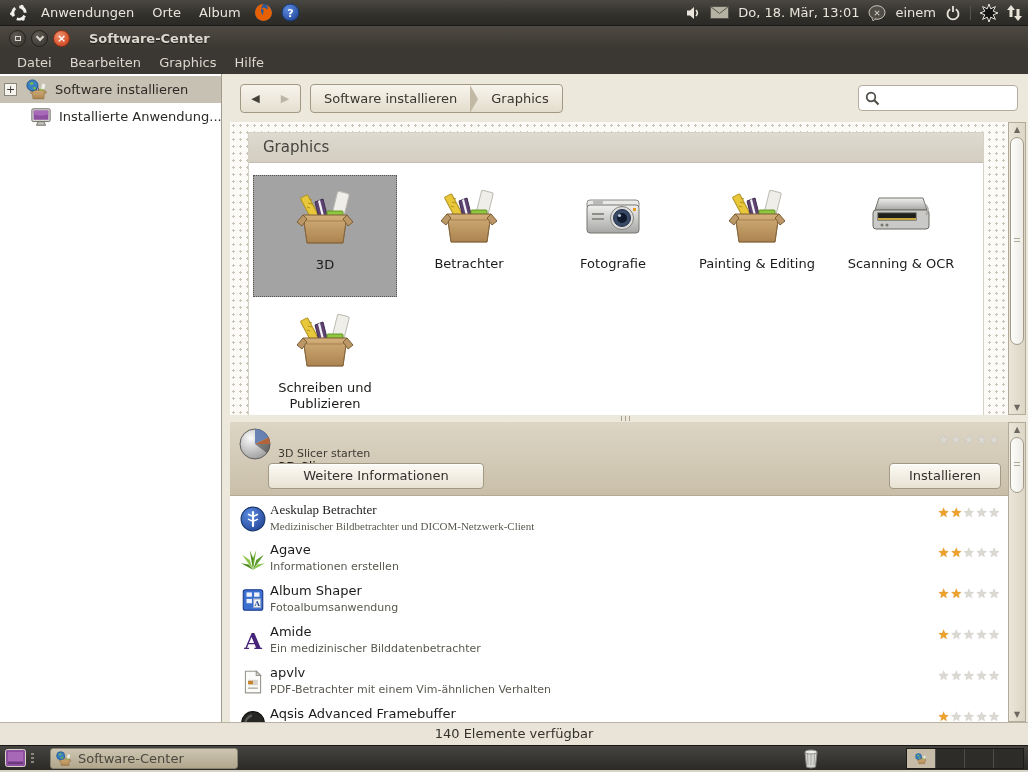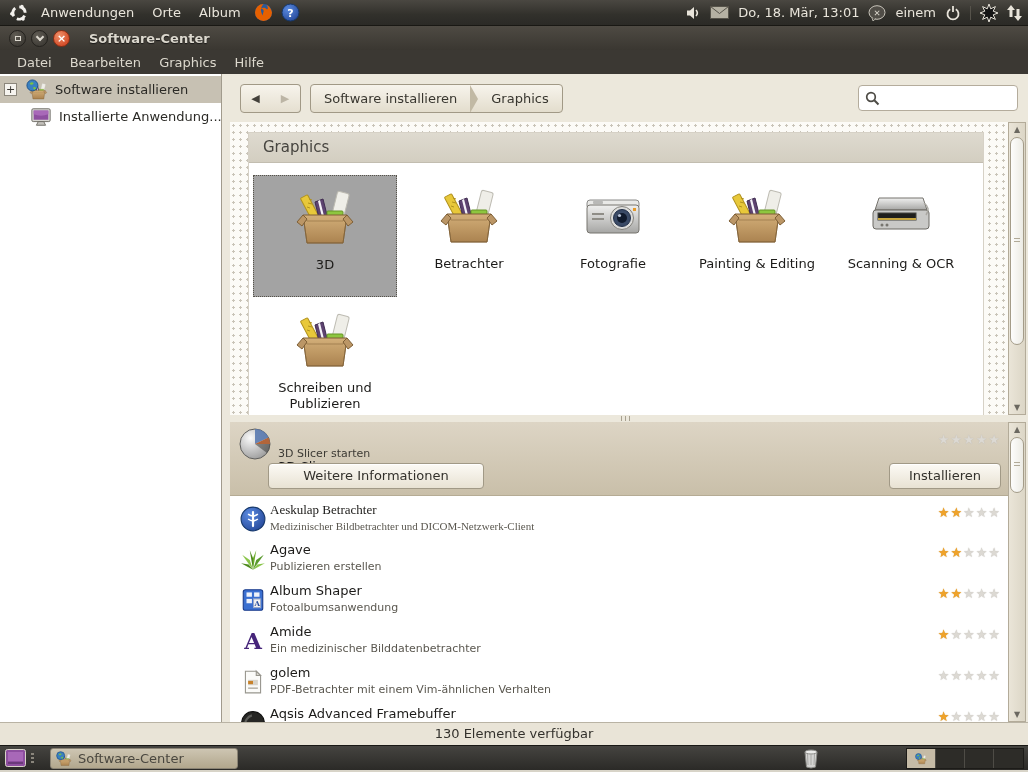--- a/index.html
+++ b/index.html
@@ -460,21 +460,21 @@
         <svg width="26" height="26" viewBox="0 0 24 24">
           <path d="M12,22 L9,4 L12,11 Z" fill="#4e8a1e"></path>
           <path d="M12,22 L15,4 L12,11 Z" fill="#6aaa2a"></path>
           <path d="M12,22 L2,8 L9,13 Z" fill="#8ac54a"></path>
           <path d="M12,22 L22,8 L15,13 Z" fill="#5a9a2e"></path>
           <path d="M12,22 L1,16 L8,17 Z" fill="#4e8a1e"></path>
           <path d="M12,22 L23,16 L16,17 Z" fill="#8ac54a"></path>
         </svg>
       </span>
       <span class="t">Agave</span>
-      <span class="s">Publizieren erstellen</span>
+      <span class="s">Informationen erstellen</span>
       <span class="stars">
           <span class="star on">★</span>
           <span class="star on">★</span>
           <span class="star off">★</span>
           <span class="star off">★</span>
           <span class="star off">★</span>
         </span>
     </div>
 
     <div class="lrow" style="top:158px;">
@@ -519,21 +519,21 @@
     <div class="lrow" style="top:240px;">
       <span class="appicon">
         <svg width="26" height="26" viewBox="0 0 24 24">
           <path d="M5,2 h10 l4,4 v16 h-14 Z" fill="#fbfbf9" stroke="#97958d"></path>
           <path d="M15,2 l4,4 h-4 Z" fill="#dcdad2" stroke="#97958d"></path>
           <rect x="7.5" y="10" width="9" height="5" fill="#d8d4ca"></rect>
           <rect x="7.5" y="11" width="4.5" height="3" fill="#c8822a"></rect>
           <rect x="7.5" y="17" width="9" height="1.4" fill="#b5b2a8"></rect>
         </svg>
       </span>
-      <span class="t">golem</span>
+      <span class="t">apvlv</span>
       <span class="s">PDF-Betrachter mit einem Vim-ähnlichen Verhalten</span>
       <span class="stars">
           <span class="star off">★</span>
           <span class="star off">★</span>
           <span class="star off">★</span>
           <span class="star off">★</span>
           <span class="star off">★</span>
         </span>
     </div>
 
@@ -559,21 +559,21 @@
   </div>
   <div class="vscroll" style="left:786px; top:348px; height:300px;">
     <span class="varrow" style="top:2px;">▲</span>
     <div class="vthumb" style="top:14px; height:56px;">
         <span class="grip"></span>
       </div>
     <span class="varrow" style="bottom:2px;">▼</span>
   </div>
 </div>
 
-<div id="statusbar">130 Elemente verfügbar</div>
+<div id="statusbar">140 Elemente verfügbar</div>
 
 <div id="bottom-panel">
   <span id="show-desktop">
     <svg width="21" height="18" viewBox="0 0 21 18">
       <rect x="0.5" y="0.5" width="20" height="17" rx="2" fill="#8e4fa0" stroke="#d8d4c8"></rect>
       <rect x="3" y="3" width="15" height="9" fill="#a868b8"></rect>
       <rect x="3" y="13" width="15" height="2" fill="#6a3a7a"></rect>
     </svg>
   </span>
   <span id="panel-grip"></span>

